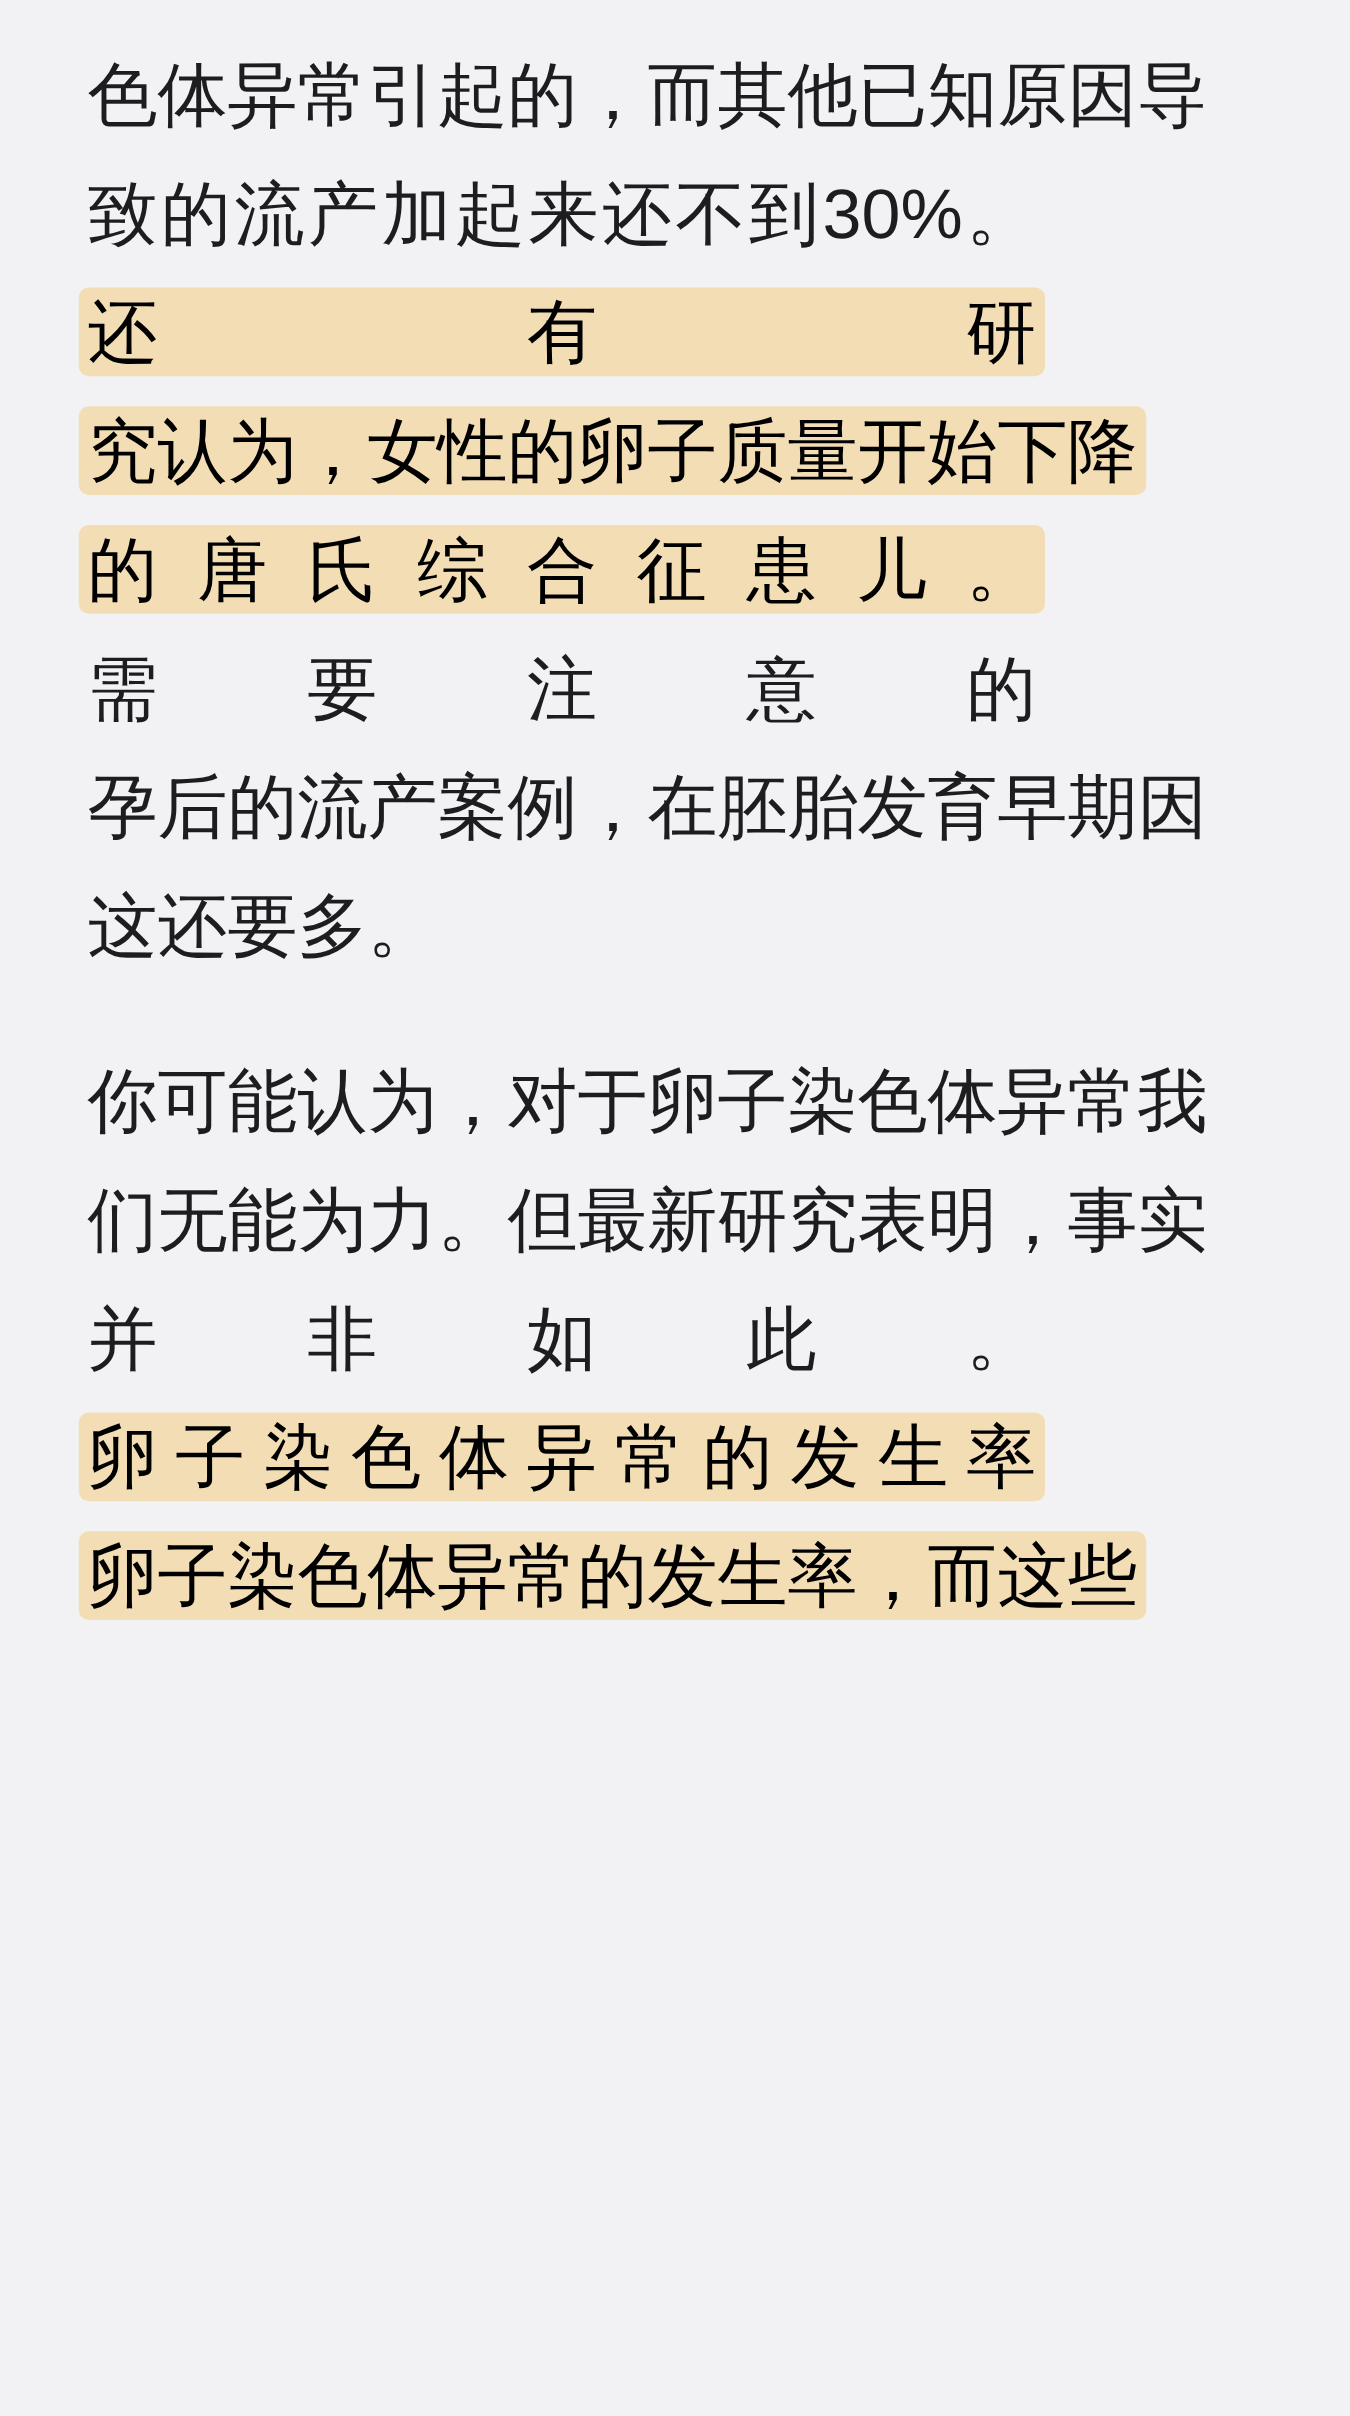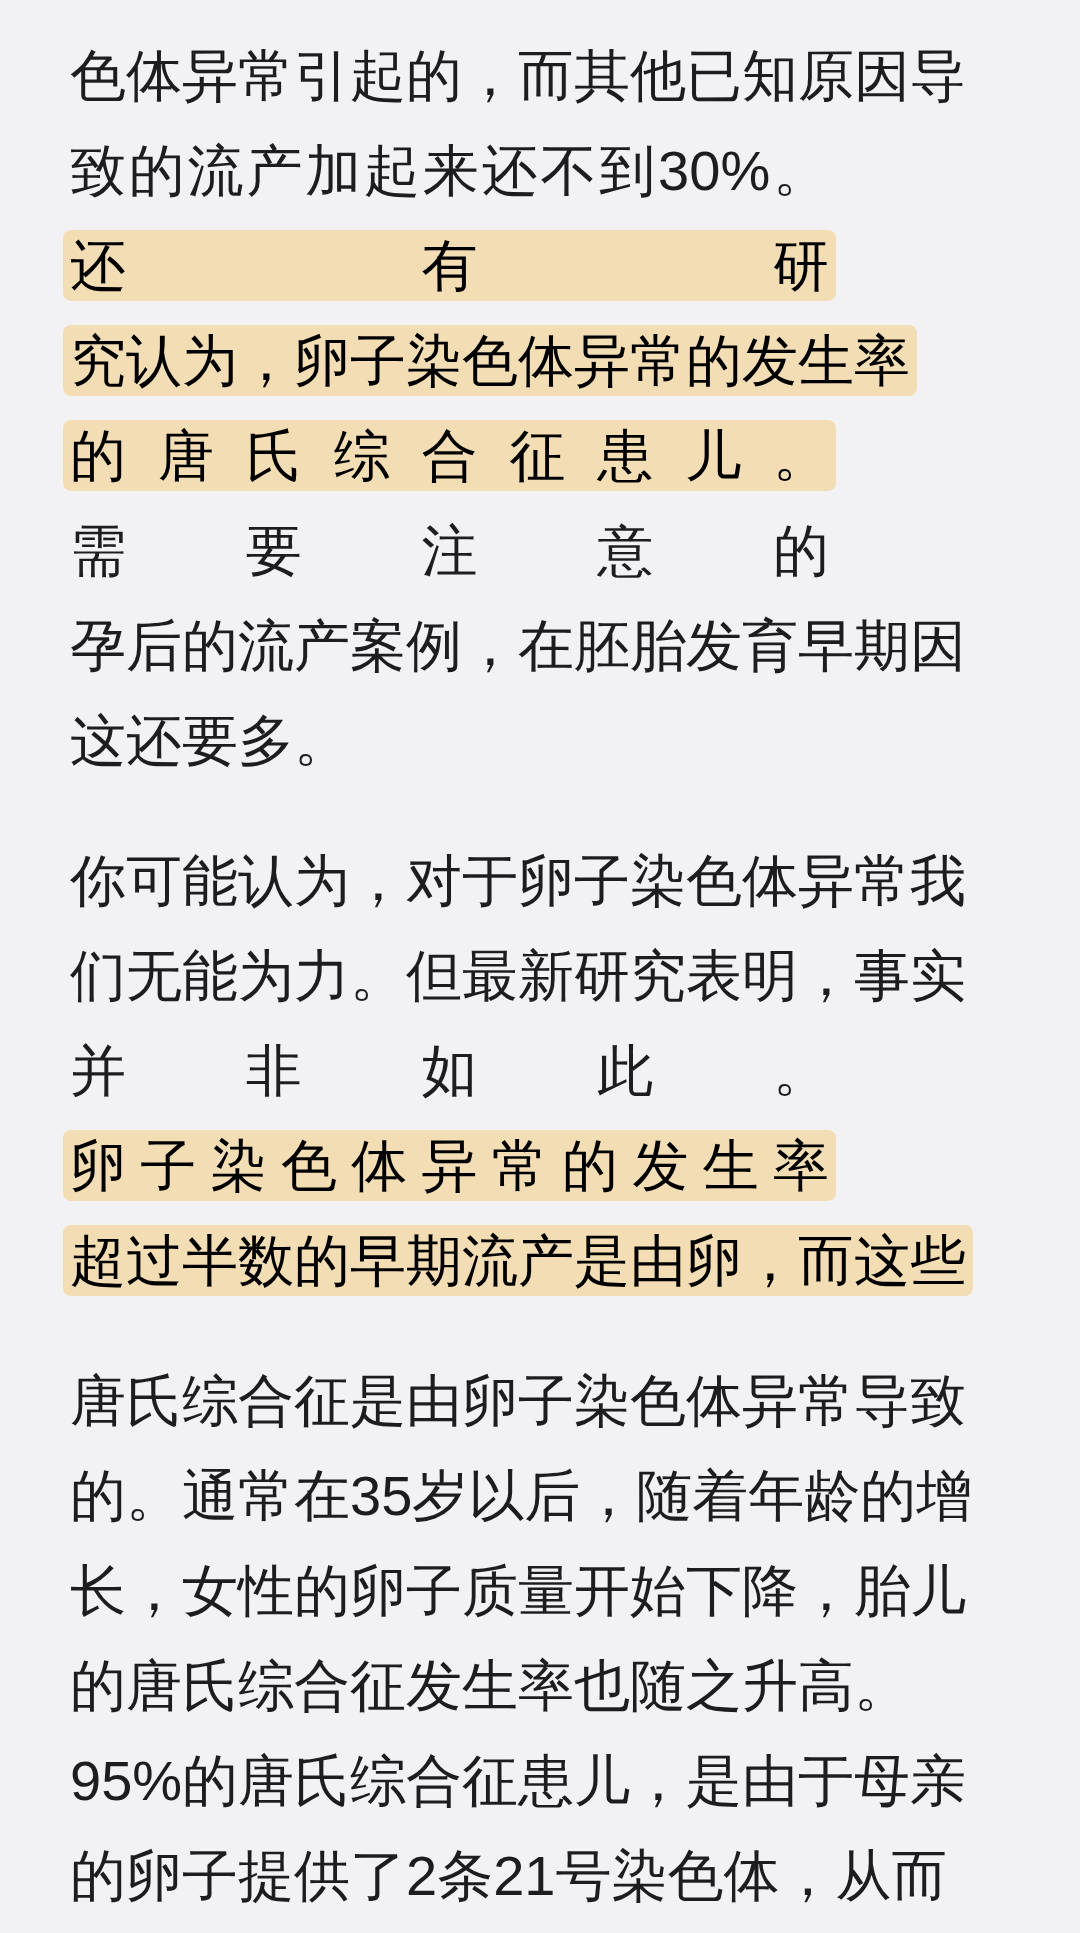--- a/index.html
+++ b/index.html
@@ -39,35 +39,27 @@
   }
 </style>
 </head>
 <body>
 
 <div class="page">
 
   <div class="para">
     <div class="line just"><span class="seg">色体异常引起的，而其他已知原因导</span></div>
     <div class="line just"><span class="seg">致的流产加起来还不到30%。</span><span class="seg hl">还有研</span></div>
-    <div class="line just"><span class="seg hl">究认为，卵子染色体异常的发生率</span></div>
+    <div class="line just"><span class="seg hl">究认为，女性的卵子质量开始下降</span></div>
     <div class="line just"><span class="seg hl">的唐氏综合征患儿。</span><span class="seg">需要注意的</span></div>
     <div class="line just"><span class="seg">孕后的流产案例，在胚胎发育早期因</span></div>
     <div class="line"><span class="seg">这还要多。</span></div>
   </div>
 
   <div class="para">
     <div class="line just"><span class="seg">你可能认为，对于卵子染色体异常我</span></div>
     <div class="line just"><span class="seg">们无能为力。但最新研究表明，事实</span></div>
     <div class="line just"><span class="seg">并非如此。</span><span class="seg hl">卵子染色体异常的发生率</span></div>
-    <div class="line just"><span class="seg hl">超过半数的早期流产是由卵，而这些</span></div>
+    <div class="line just"><span class="seg hl">卵子染色体异常的发生率，而这些</span></div>
   </div>
 
-  <div class="para">
-    <div class="line just"><span class="seg">唐氏综合征是由卵子染色体异常导致</span></div>
-    <div class="line just"><span class="seg">的。通常在35岁以后，随着年龄的增</span></div>
-    <div class="line just"><span class="seg">长，女性的卵子质量开始下降，胎儿</span></div>
-    <div class="line just"><span class="seg">的唐氏综合征发生率也随之升高。</span></div>
-    <div class="line just"><span class="seg">95%的唐氏综合征患儿，是由于母亲</span></div>
-    <div class="line just"><span class="seg">的卵子提供了2条21号染色体，从而</span></div>
-  </div>
 
 </div>
 
 </body></html>

